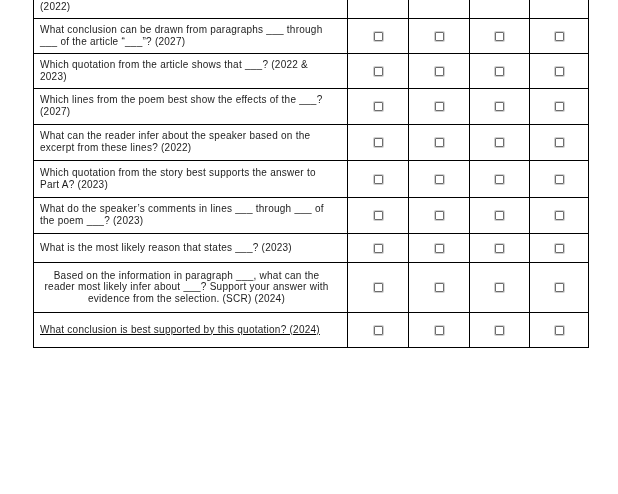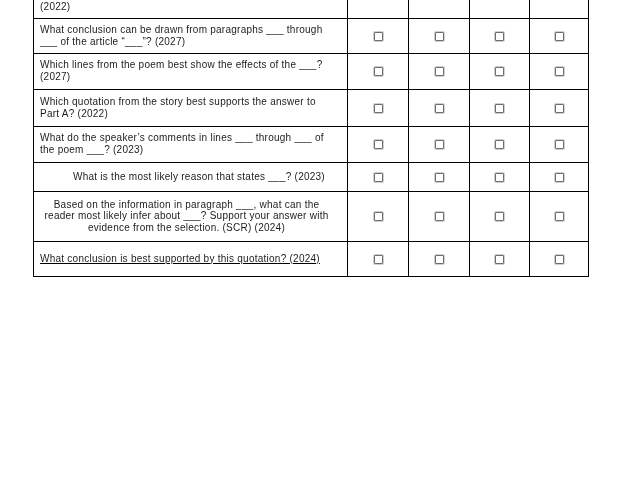--- a/index.html
+++ b/index.html
@@ -45,21 +45,21 @@
     font-size: 10px;
     line-height: 11.6px;
     letter-spacing: 0.25px;
     color: #1c1c1c;
     overflow: hidden;
   }
   
   tr.r0 .qt { max-height: 14px; padding-top: 1px; }
   tr.r1 .qt, tr.r2 .qt, tr.r3 .qt, tr.r4 .qt,
   tr.r5 .qt, tr.r6 .qt, tr.r9 .qt { max-height: 28px; }
-  tr.r7 .qt { max-height: 16px; margin-left: 33px; }
+  tr.r7 .qt { max-height: 16px; }
   tr.r8 .qt { max-height: 40px; text-align: center; }
 
   tr.r0 td.q { vertical-align: top; }
 
   
   tr.r0 { height: 18px; }
   tr.r1 { height: 35px; }
   tr.r2 { height: 35px; }
   tr.r3 { height: 36px; }
   tr.r4 { height: 36px; }
@@ -109,35 +109,53 @@
       <tr class="r1">
         <td class="q">
           <div class="qt">What conclusion can be drawn from paragraphs ___ through ___ of the article “___”? (2027)</div>
         </td>
         <td class="cb-cell c1"><span class="cb"></span></td>
         <td class="cb-cell c2"><span class="cb"></span></td>
         <td class="cb-cell c3"><span class="cb"></span></td>
         <td class="cb-cell c4"><span class="cb"></span></td>
       </tr>
 
+      <tr class="r2">
+        <td class="q">
+          <div class="qt">Which quotation from the article shows that ___? (2022 &amp; 2023)</div>
+        </td>
+        <td class="cb-cell c1"><span class="cb"></span></td>
+        <td class="cb-cell c2"><span class="cb"></span></td>
+        <td class="cb-cell c3"><span class="cb"></span></td>
+        <td class="cb-cell c4"><span class="cb"></span></td>
+      </tr>
 
       <tr class="r3">
         <td class="q">
           <div class="qt">Which lines from the poem best show the effects of the ___? (2027)</div>
         </td>
         <td class="cb-cell c1"><span class="cb"></span></td>
         <td class="cb-cell c2"><span class="cb"></span></td>
         <td class="cb-cell c3"><span class="cb"></span></td>
         <td class="cb-cell c4"><span class="cb"></span></td>
       </tr>
 
+      <tr class="r4">
+        <td class="q">
+          <div class="qt">What can the reader infer about the speaker based on the excerpt from these lines? (2022)</div>
+        </td>
+        <td class="cb-cell c1"><span class="cb"></span></td>
+        <td class="cb-cell c2"><span class="cb"></span></td>
+        <td class="cb-cell c3"><span class="cb"></span></td>
+        <td class="cb-cell c4"><span class="cb"></span></td>
+      </tr>
 
       <tr class="r5">
         <td class="q">
-          <div class="qt">Which quotation from the story best supports the answer to Part A? (2022)</div>
+          <div class="qt">Which quotation from the story best supports the answer to Part A? (2023)</div>
         </td>
         <td class="cb-cell c1"><span class="cb"></span></td>
         <td class="cb-cell c2"><span class="cb"></span></td>
         <td class="cb-cell c3"><span class="cb"></span></td>
         <td class="cb-cell c4"><span class="cb"></span></td>
       </tr>
 
       <tr class="r6">
         <td class="q">
           <div class="qt">What do the speaker’s comments in lines ___ through ___ of the poem ___? (2023)</div>

